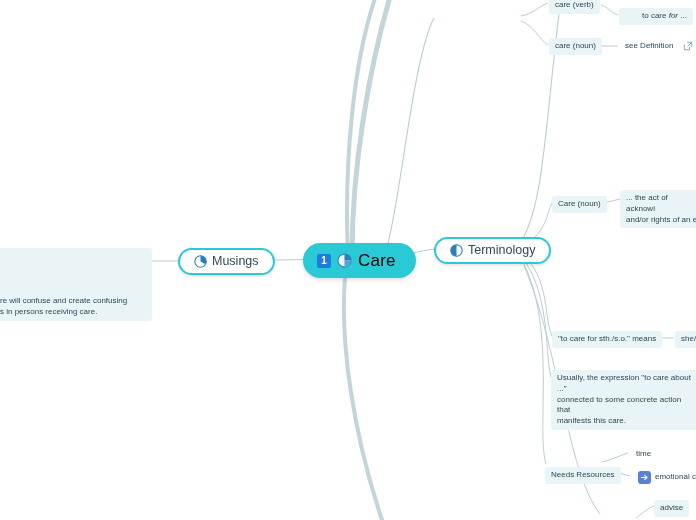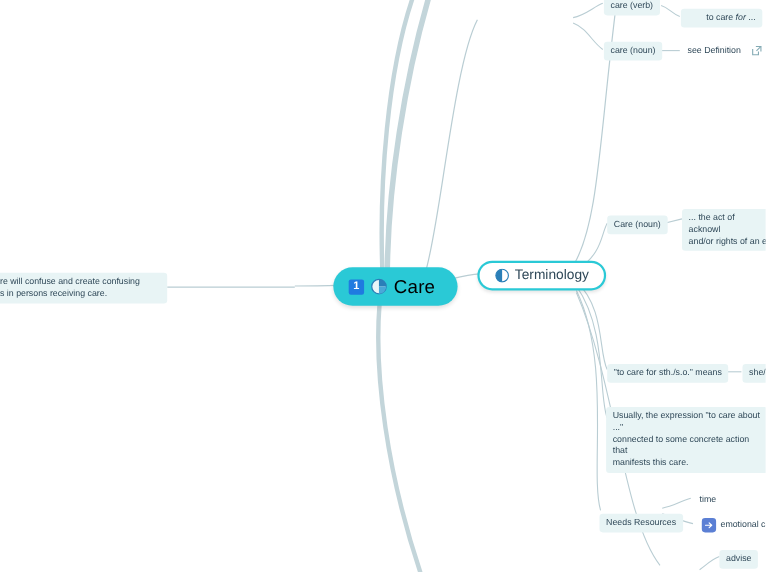--- a/index.html
+++ b/index.html
@@ -131,23 +131,32 @@
   <div class="pill" style="left:434px;top:237px;">
     <span class="icn">
       <svg width="13" height="13" viewBox="0 0 16 16">
         <circle cx="8" cy="8" r="7" fill="#ffffff" stroke="#2a7fb8" stroke-width="1.3"></circle>
         <path d="M8 1 A7 7 0 0 0 8 15 Z" fill="#2a7fb8"></path>
       </svg>
     </span>
     <span class="pill-label">Terminology</span>
   </div>
 
+  <div class="pill" style="left:178px;top:248px;">
+    <span class="icn">
+      <svg width="13" height="13" viewBox="0 0 16 16">
+        <circle cx="8" cy="8" r="7" fill="#ffffff" stroke="#2a7fb8" stroke-width="1.3"></circle>
+        <path d="M8 8 L8 1 A7 7 0 0 1 14.2 11.5 Z" fill="#2a7fb8"></path>
+      </svg>
+    </span>
+    <span class="pill-label">Musings</span>
+  </div>
 
   <div class="chip wrap" style="left:-6px;top:248px;width:158px;">
-    <div style="white-space:pre-line;">re will confuse and create confusing
+    <div style="white-space:pre-line;margin-top:45px;">re will confuse and create confusing
 s in persons receiving care.</div>
   </div>
 
   <div class="chip" style="left:549px;top:-3px;">
     <span>care (verb)</span>
   </div>
 
   <div class="chip" style="left:619px;top:8px;padding-left:23px;">
     <span><span>to care </span><span class="it">for</span><span> ...</span></span>
   </div>

